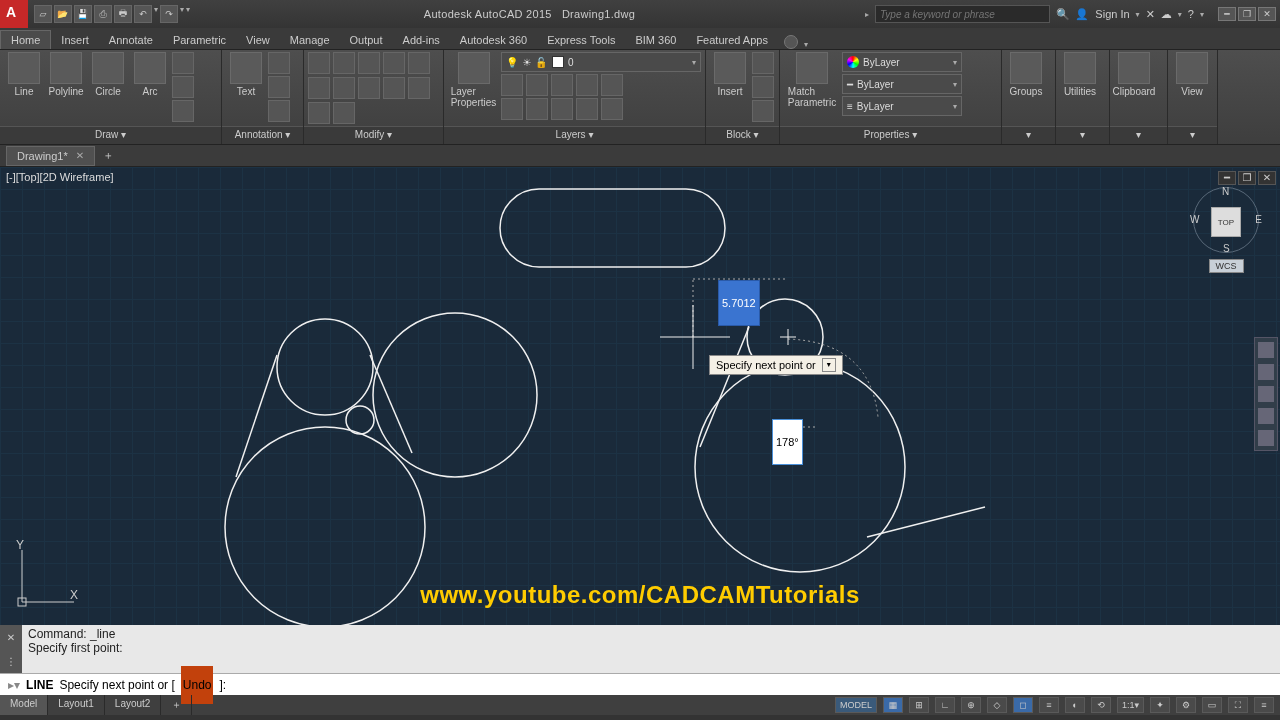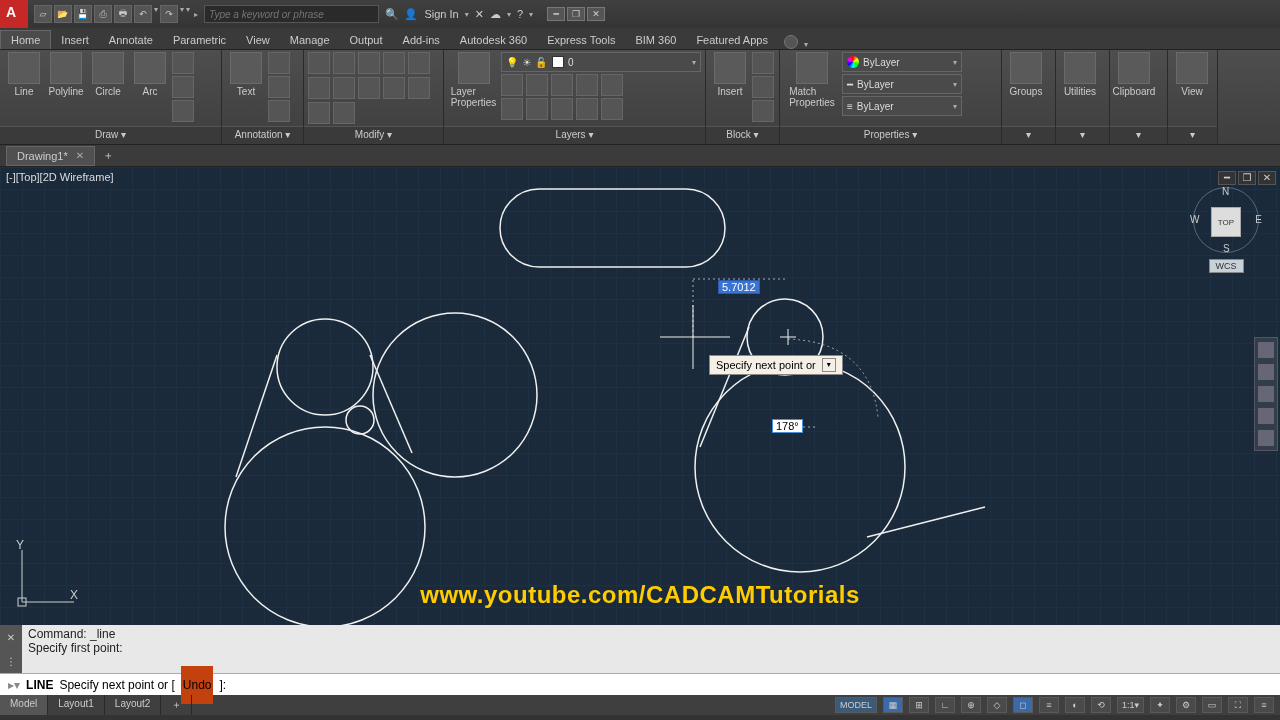--- a/index.html
+++ b/index.html
@@ -49,21 +49,21 @@
 .canvas-wrap { position:relative; height:458px; background:#1a2a3a; background-image:linear-gradient(#1c3244 1px,transparent 1px),linear-gradient(90deg,#1c3244 1px,transparent 1px); background-size:22px 22px;}
 .vp-label { position:absolute; top:4px; left:6px; color:#ddd; font-size:11px;}
 .vp-ctrl { position:absolute; top:4px; right:4px; display:flex; gap:2px;}
 .vp-ctrl span { width:18px; height:14px; background:#333; border:1px solid #555; color:#ccc; font-size:10px; text-align:center; line-height:12px;}
 
 svg.drawing { position:absolute; inset:0; width:100%; height:100%; }
 .shape { fill:none; stroke:#f0f0f0; stroke-width:1.5; }
 .dash { fill:none; stroke:#aaa; stroke-width:1; stroke-dasharray:2 3;}
 .cross { stroke:#eee; stroke-width:1;}
 
-.dyn-input { position:absolute; background:#fff; border:1px solid #4a90d9; font-size:11px; padding:0 3px;}
+.dyn-input { position:absolute; background:#fff; border:1px solid #4a90d9; font-size:11px; padding:16px 3px;}
 .dyn-input.sel { background:#3a74d0; color:#fff; border:1px solid #2a5aa8;}
 .tooltip-box { position:absolute; background:#f4f0e6; border:1px solid #888; font-size:11px; padding:2px 6px; display:flex; align-items:center; gap:6px;}
 .tooltip-box .dd2 { width:14px; height:14px; border:1px solid #888; font-size:8px; text-align:center; line-height:12px;}
 
 .ucs { position:absolute; left:12px; bottom:10px; color:#ccc; font-size:12px;}
 .watermark { position:absolute; left:50%; transform:translateX(-50%); bottom:16px; color:#ffcc00; font-weight:bold; font-size:24px; letter-spacing:0.5px; font-family:Arial,sans-serif;}
 
 
 .viewcube { position:absolute; top:20px; right:18px; width:72px; text-align:center; color:#cfd8e0; font-size:10px;}
 .viewcube .cube { width:30px; height:30px; background:#ddd; color:#333; font-size:8px; display:flex; align-items:center; justify-content:center; margin:2px auto; border:1px solid #aaa;}
@@ -99,20 +99,23 @@
     <div class="qat-btn">▱</div>
     <div class="qat-btn">📂</div>
     <div class="qat-btn">💾</div>
     <div class="qat-btn">⎙</div>
     <div class="qat-btn">🖶</div>
     <div class="qat-btn">↶</div>
     <span class="tri">▾</span>
     <div class="qat-btn">↷</div>
     <span class="tri">▾</span>
     <span class="tri">▾</span>
+  </div>
+  <div class="title-center">
+    <span>Autodesk AutoCAD 2015</span>&nbsp;&nbsp;&nbsp;<span>Drawing1.dwg</span>
   </div>
   <div class="title-right">
     <span class="tri">▸</span>
     <input class="search-box" placeholder="Type a keyword or phrase" style="">
     <span>🔍</span>
     <span>👤</span>
     <span class="signin">Sign In</span>
     <span class="tri">▾</span>
     <span>✕</span>
     <span>☁</span>
@@ -254,21 +257,21 @@
       </div>
     </div>
     <div class="panel-title">Block ▾</div>
   </div>
 
   <div class="panel" style="width:222px">
     <div class="panel-row" style="align-items:flex-start">
       <div class="bigbtn" style="width:56px">
           <div class="ic"></div>
           <span style="white-space:pre">Match
-Properties</span>
+Parametric</span>
         </div>
       <div style="display:flex;flex-direction:column;gap:2px">
         <div class="combo med">
             <span style="width:12px;height:12px;border-radius:50%;background:conic-gradient(red,yellow,lime,cyan,blue,magenta,red);display:inline-block"></span>
             <span>ByLayer</span>
             <span class="dd">▾</span>
           </div>
         <div class="combo med">
             <span>━</span>
             <span>ByLayer</span>

